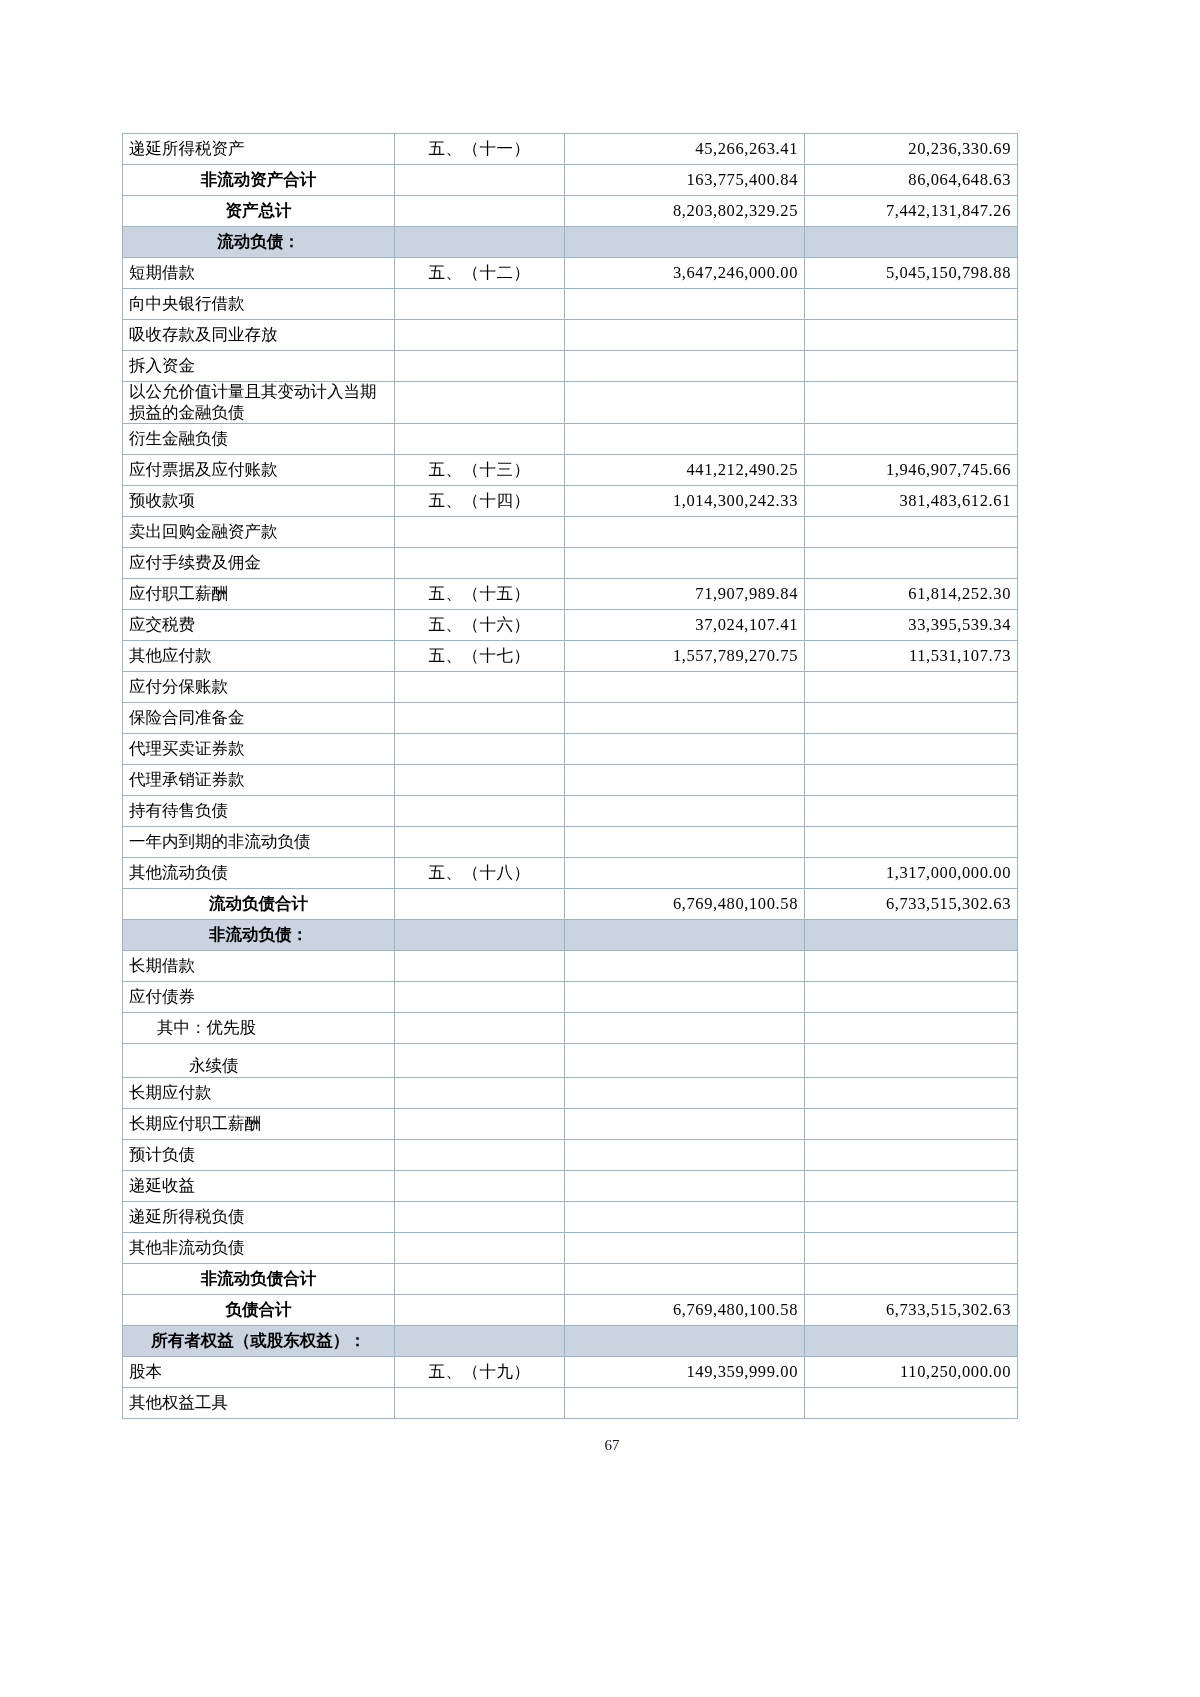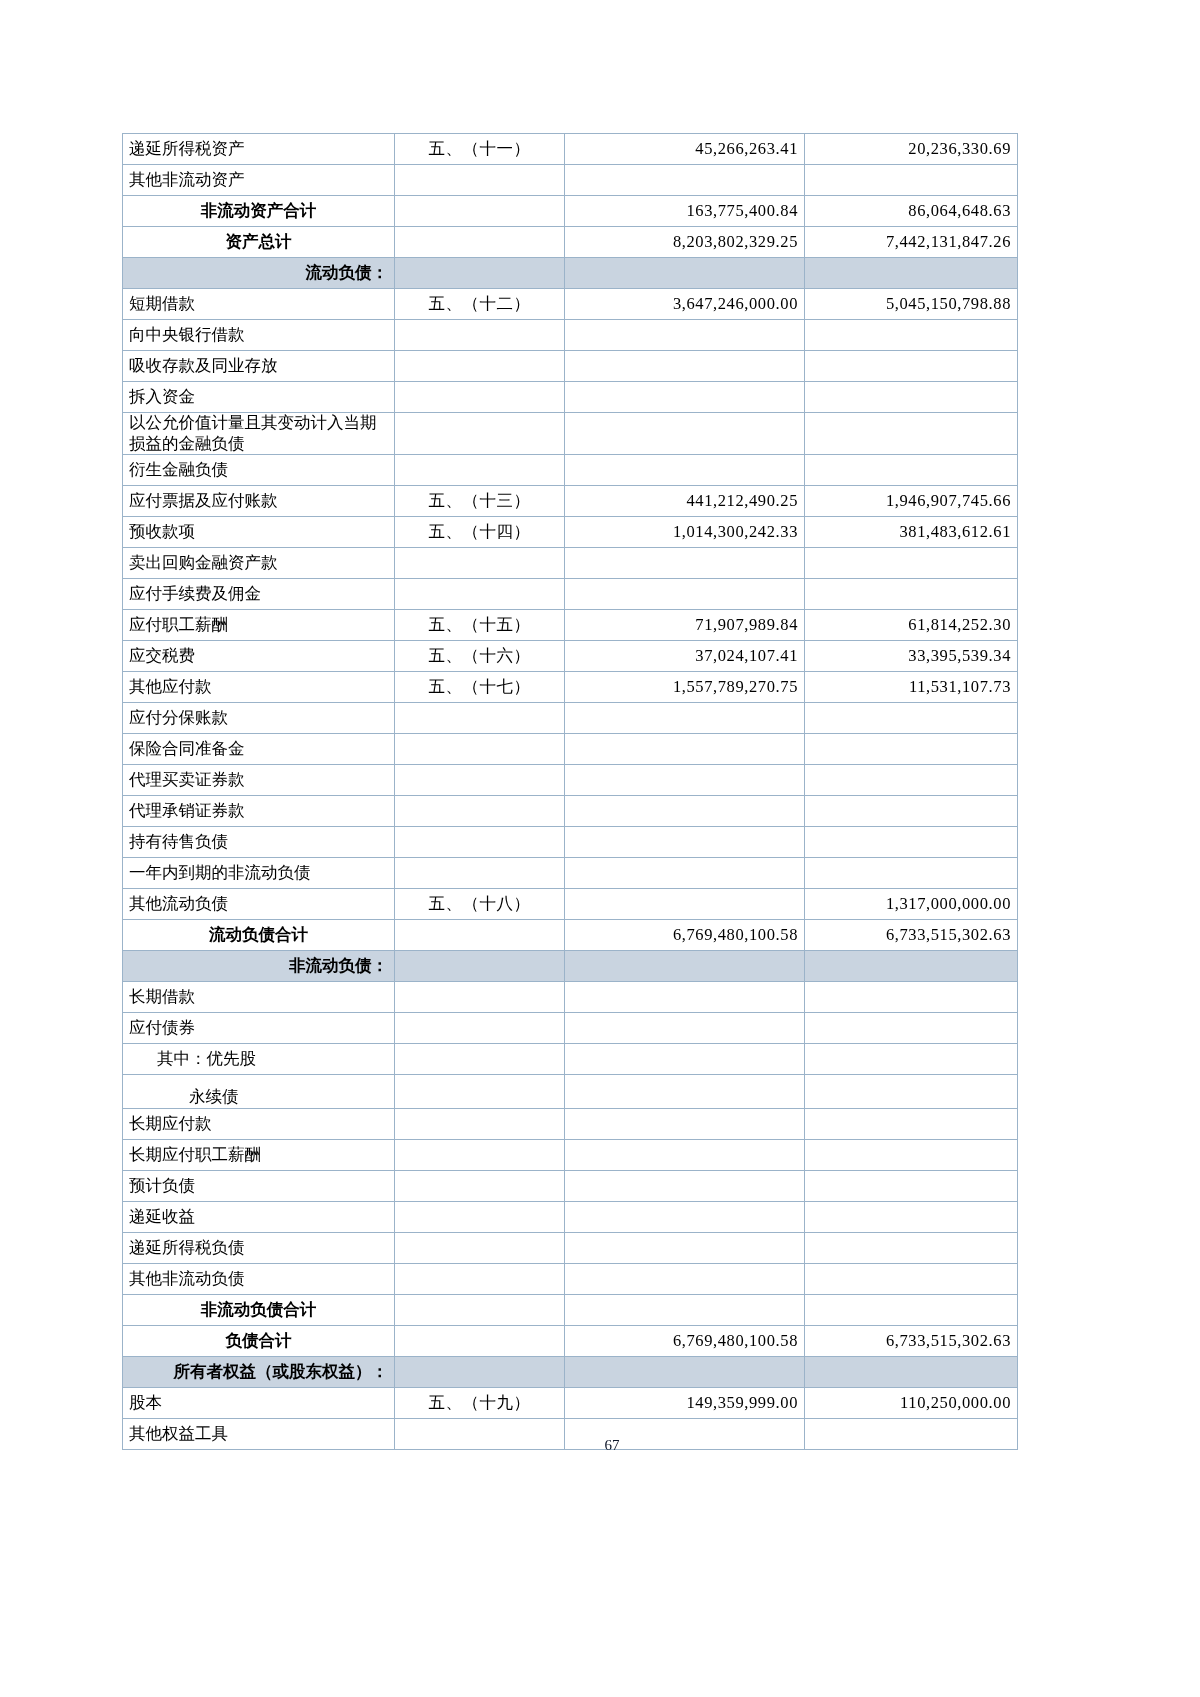--- a/index.html
+++ b/index.html
@@ -63,21 +63,21 @@
   
   tr.subtotal td.item {
     text-align: center;
     font-weight: bold;
   }
   tr.section td {
     background: #c9d4e0;
   }
   tr.section td.item {
     font-weight: bold;
-    text-align: right;
+    text-align: center;
     font-family: Liberation Serif, serif;
   }
   td.item .ind1 { display:inline-block; padding-left: 28px; }
   td.item .ind2 { display:inline-block; padding-left: 60px; margin-top: 12px; }
   .tall td { height: 58px; }
   .tall td.item { vertical-align: middle; }
 
   .page-number {
     position: absolute;
     top: 1437px;
@@ -101,26 +101,20 @@
         <col class="c-v1">
         <col class="c-v2">
       </colgroup>
       <tbody id="table-body">
           <tr>
             <td class="item">递延所得税资产</td>
             <td class="note">五、（十一）</td>
             <td class="val">45,266,263.41</td>
             <td class="val">20,236,330.69</td>
           </tr>
-          <tr>
-            <td class="item">其他非流动资产</td>
-            <td class="note"></td>
-            <td class="val"></td>
-            <td class="val"></td>
-          </tr>
           <tr class="subtotal">
             <td class="item">非流动资产合计</td>
             <td class="note"></td>
             <td class="val">163,775,400.84</td>
             <td class="val">86,064,648.63</td>
           </tr>
           <tr class="subtotal">
             <td class="item">资产总计</td>
             <td class="note"></td>
             <td class="val">8,203,802,329.25</td>

